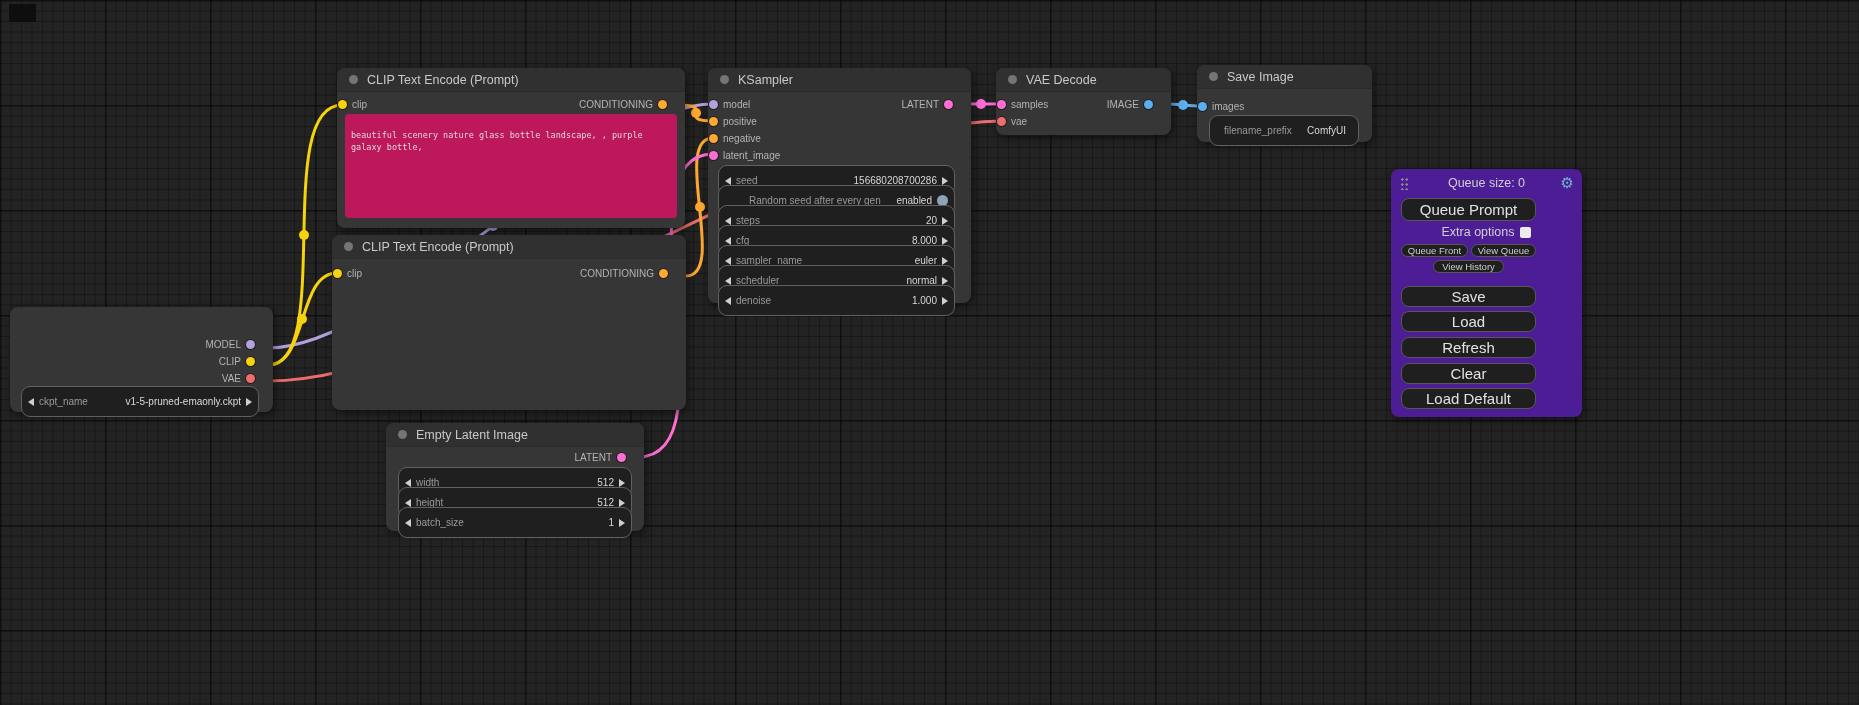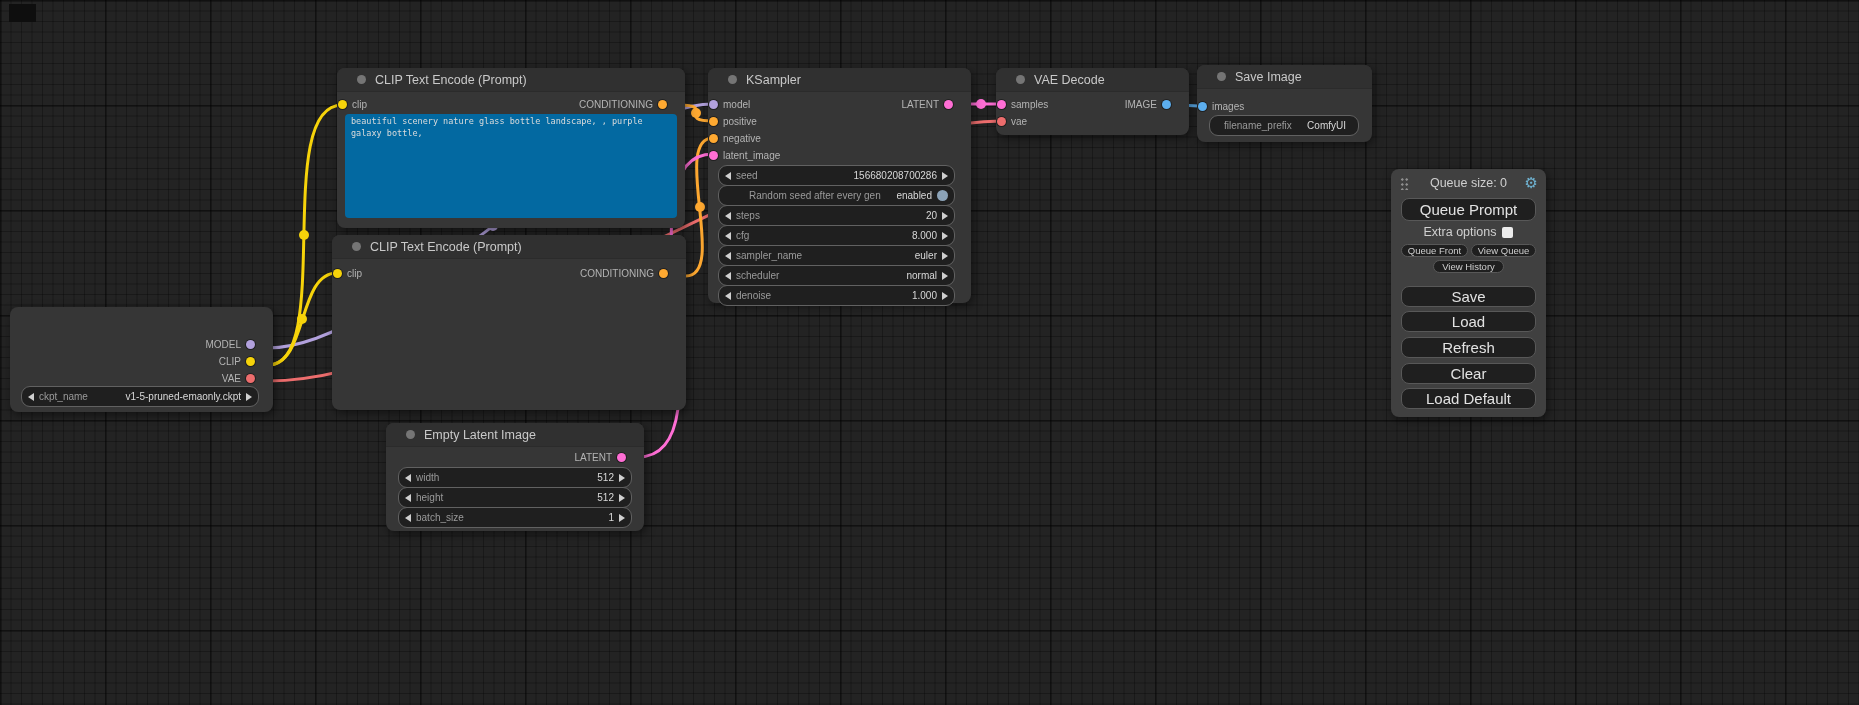--- a/index.html
+++ b/index.html
@@ -15,47 +15,47 @@
     font-family:"Liberation Sans", sans-serif;
     -webkit-font-smoothing:antialiased;
   }
   #wires{position:absolute;left:0;top:0;z-index:1;pointer-events:none;}
   .node{
     position:absolute;z-index:2;background:#363636;border-radius:8px;
     box-shadow:2px 3px 10px rgba(0,0,0,.5);
   }
   .nheader{
     height:24px;background:#303030;border-radius:8px 8px 0 0;
-    display:flex;align-items:center;gap:9px;padding:0 20px;
+    display:flex;align-items:center;gap:9px;padding:0 12px;
     border-bottom:1px solid #2b2b2b;box-sizing:border-box;
   }
   .cdot{width:9px;height:9px;border-radius:50%;background:#757575;flex:0 0 auto;}
   .ntitle{font-size:12.5px;color:#c9c9c9;white-space:nowrap;}
   .port{position:absolute;height:15px;display:flex;align-items:center;gap:5px;font-size:10px;color:#b4b4b4;white-space:nowrap;}
   .port.in{left:1px;}
   .port.out{right:18px;}
   .pdot{width:9px;height:9px;border-radius:50%;box-shadow:0 0 0 1px rgba(0,0,0,.4);flex:0 0 auto;}
   .widget{
-    position:absolute;height:21px;background:#1f1f1f;border:1px solid #616161;border-radius:9px;
+    position:absolute;height:31px;background:#1f1f1f;border:1px solid #616161;border-radius:9px;
     display:flex;align-items:center;gap:5px;padding:8px 6px;box-sizing:border-box;font-size:10px;white-space:nowrap;
   }
   .wlabel{color:#9a9a9a;}
   .wval{margin-left:auto;color:#d8d8d8;}
   .arrL{width:0;height:0;border-top:4px solid transparent;border-bottom:4px solid transparent;border-right:6px solid #cfcfcf;flex:0 0 auto;}
   .arrR{width:0;height:0;border-top:4px solid transparent;border-bottom:4px solid transparent;border-left:6px solid #cfcfcf;flex:0 0 auto;}
   .toggle{width:11px;height:11px;border-radius:50%;flex:0 0 auto;}
   .promptbox{
-    position:absolute;background:#0369a1;border-radius:4px;padding:1px 6px;box-sizing:border-box;
+    position:absolute;background:#be185d;border-radius:4px;padding:15px 6px;box-sizing:border-box;
     font-family:"DejaVu Sans Mono", monospace;font-size:8.5px;line-height:1.45;color:#dcdcdc;
     white-space:pre-wrap;word-break:break-word;overflow:hidden;
   }
   
   .panel{
     position:absolute;left:1391px;top:169px;width:155px;height:248px;z-index:3;
-    background:#404040;border-radius:8px;box-shadow:2px 3px 10px rgba(0,0,0,.5);
+    background:#4c1d95;border-radius:8px;box-shadow:2px 3px 10px rgba(0,0,0,.5);padding-left:36px;
   }
   .panel .hdr{position:absolute;left:0;top:5px;width:100%;height:18px;display:flex;align-items:center;}
   .draghandle{
     position:absolute;left:9px;top:3px;width:9px;height:13px;
     background-image:radial-gradient(circle, #8f8f8f 1px, transparent 1.4px);
     background-size:4.5px 5px;
   }
   .qsize{width:100%;text-align:center;font-size:12.5px;color:#cfcfcf;}
   .gear{position:absolute;right:8px;top:0px;font-size:15px;line-height:18px;font-family:"DejaVu Sans",sans-serif;}
   .btn{
@@ -217,21 +217,21 @@
     <span class="arrR"></span>
   </div>
   <div class="widget" style="left:10px;top:217px;width:237px">
     <span class="arrL"></span>
     <span class="wlabel">denoise</span>
     <span class="wval">1.000</span>
     <span class="arrR"></span>
   </div>
 </div>
 
-<div class="node" style="left:996px;top:68px;width:193px;height:67px">
+<div class="node" style="left:996px;top:68px;width:175px;height:67px">
   <div class="nheader">
     <span class="cdot"></span>
     <span class="ntitle">VAE Decode</span>
   </div>
   <div class="port in" style="top:29px">
     <span class="pdot" style="background: rgb(255, 110, 213);"></span>
     <span>samples</span>
   </div>
   <div class="port in" style="top:46px">
     <span class="pdot" style="background: rgb(237, 109, 109);"></span>

